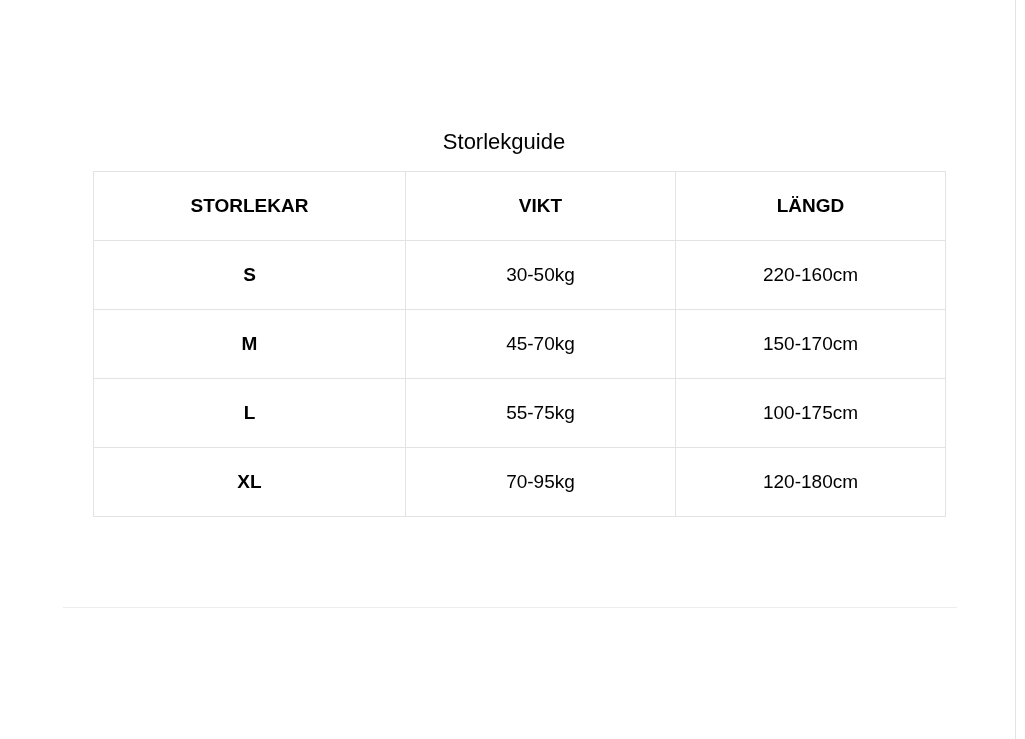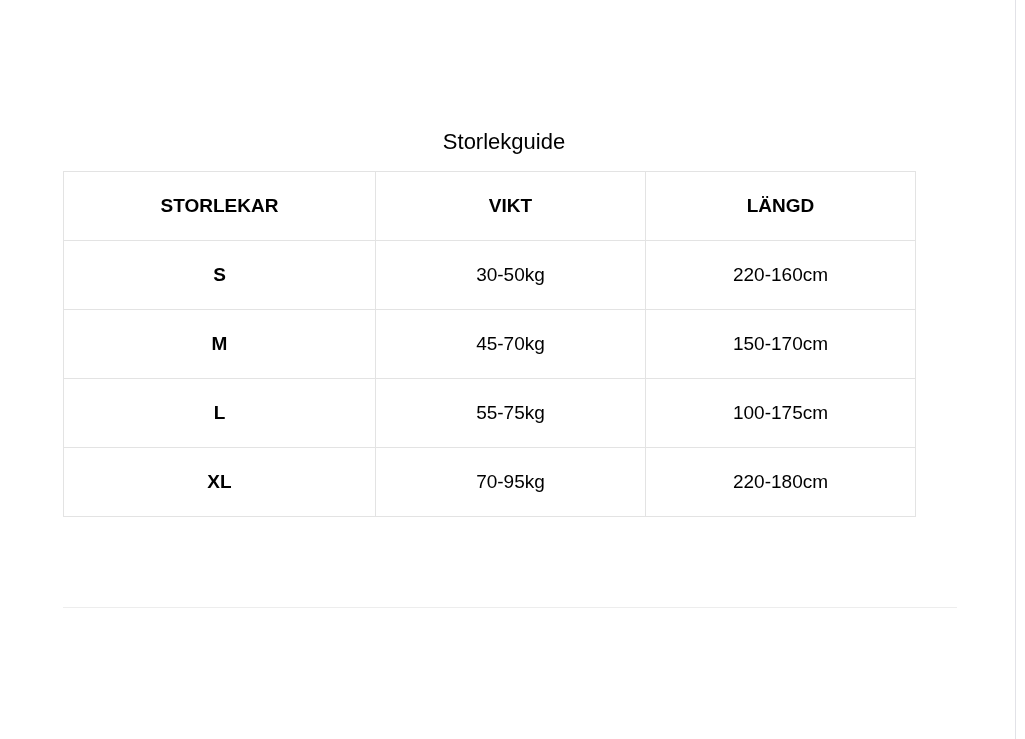--- a/index.html
+++ b/index.html
@@ -24,21 +24,21 @@
     top: 129px;
     width: 852px;
     text-align: center;
     font-size: 22px;
     line-height: 26px;
     font-weight: 400;
     color: #000000;
   }
   table.size-table {
     position: absolute;
-    left: 63px;
+    left: 93px;
     top: 171px;
     width: 852px;
     border-collapse: collapse;
     table-layout: fixed;
   }
   table.size-table th,
   table.size-table td {
     border: 1px solid #e3e3e3;
     height: 69px;
     text-align: center;
@@ -101,21 +101,21 @@
         <td>150-170cm</td>
       </tr>
       <tr>
         <td class="size-cell">L</td>
         <td>55-75kg</td>
         <td>100-175cm</td>
       </tr>
       <tr>
         <td class="size-cell">XL</td>
         <td>70-95kg</td>
-        <td>220-180cm</td>
+        <td>120-180cm</td>
       </tr>
     </tbody>
   </table>
 
   <div class="section-divider"></div>
   <div class="content-right-border"></div>
 
 </div>
 
 </body></html>

